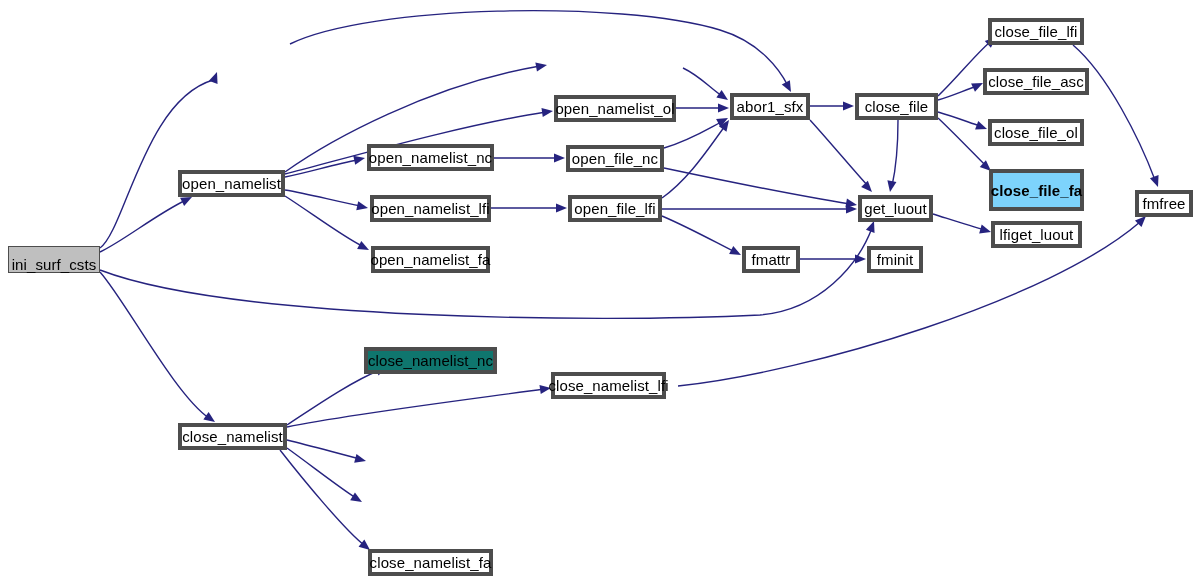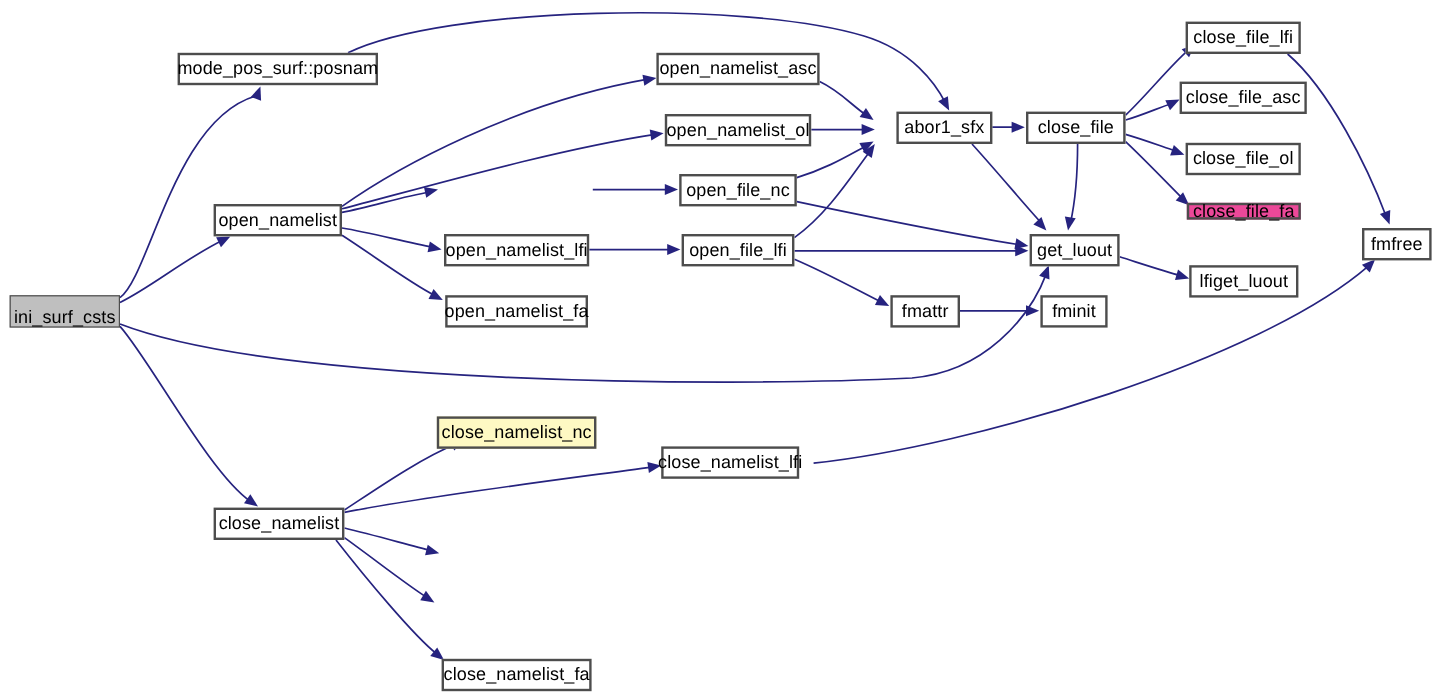--- a/index.html
+++ b/index.html
@@ -7,21 +7,21 @@
     position:relative;
     width:1200px;height:582px;
     background:#ffffff;
     font-family:"Liberation Sans", sans-serif;
     overflow:hidden;
   }
   #edges{position:absolute;left:0;top:0;width:1200px;height:582px;}
   .node{
     position:absolute;
     box-sizing:border-box;
-    border:2px solid #701a75;
+    border:4px solid #701a75;
     background:#ffffff;
     color:#000000;
     font-size:15px;
     line-height:1;
     display:flex;
     align-items:center;
     justify-content:center;
     white-space:nowrap;
     letter-spacing:0.1px;
   }
@@ -103,57 +103,54 @@
       <path d="M 287 448 C 312 466, 340 488, 356 498" fill="none" stroke="#26237f" stroke-width="1.4"></path>
       <polygon points="0,0 -11,-4.6 -11,4.6" fill="#26237f" transform="translate(362,502) rotate(31)"></polygon>
       <path d="M 280 450 C 305 482, 345 530, 364 545" fill="none" stroke="#26237f" stroke-width="1.4"></path>
       <polygon points="0,0 -11,-4.6 -11,4.6" fill="#26237f" transform="translate(370,550) rotate(39)"></polygon>
       <path d="M 678 386 C 810 372, 1050 300, 1140 222" fill="none" stroke="#26237f" stroke-width="1.4"></path>
       <polygon points="0,0 -11,-4.6 -11,4.6" fill="#26237f" transform="translate(1146,216) rotate(315)"></polygon>
     </svg>
 <div class="node root" title="ini_surf_csts" style="left: 8px; top: 246px; width: 92px; height: 27px; color: rgb(0, 0, 0); background: rgb(191, 191, 191); border-color: rgb(77, 77, 77);">
       <span>ini_surf_csts</span>
     </div>
-    <div class="node" title="mode_pos_surf::posnam" style="left: 148px; top: 44px; width: 167px; height: 27px; color: rgb(0, 0, 0); background: rgb(255, 255, 255); border-color: rgb(77, 77, 77);">
-      <span>mode_pos_surf::posnam</span>
-    </div>
     <div class="node" title="open_namelist" style="left: 178px; top: 170px; width: 107px; height: 27px; color: rgb(0, 0, 0); background: rgb(255, 255, 255); border-color: rgb(77, 77, 77);">
       <span>open_namelist</span>
     </div>
     <div class="node" title="close_namelist" style="left: 178px; top: 423px; width: 109px; height: 27px; color: rgb(0, 0, 0); background: rgb(255, 255, 255); border-color: rgb(77, 77, 77);">
       <span>close_namelist</span>
+    </div>
+    <div class="node" title="open_namelist_nc" style="left: 367px; top: 144px; width: 127px; height: 27px; color: rgb(0, 0, 0); background: rgb(255, 255, 255); border-color: rgb(77, 77, 77);">
+      <span>open_namelist_nc</span>
     </div>
     <div class="node" title="open_namelist_lfi" style="left: 370px; top: 195px; width: 121px; height: 27px; color: rgb(0, 0, 0); background: rgb(255, 255, 255); border-color: rgb(77, 77, 77);">
       <span>open_namelist_lfi</span>
     </div>
     <div class="node" title="open_namelist_fa" style="left: 371px; top: 246px; width: 119px; height: 27px; color: rgb(0, 0, 0); background: rgb(255, 255, 255); border-color: rgb(77, 77, 77);">
       <span>open_namelist_fa</span>
     </div>
-    <div class="node" title="close_namelist_nc" style="left: 364px; top: 347px; width: 133px; height: 27px; color: rgb(0, 0, 0); background: #fef9c3; border-color: rgb(77, 77, 77);">
+    <div class="node" title="close_namelist_nc" style="left: 364px; top: 347px; width: 133px; height: 27px; color: rgb(0, 0, 0); background: #0f766e; border-color: rgb(77, 77, 77);">
       <span>close_namelist_nc</span>
     </div>
     <div class="node" title="close_namelist_fa" style="left: 368px; top: 549px; width: 125px; height: 27px; color: rgb(0, 0, 0); background: rgb(255, 255, 255); border-color: rgb(77, 77, 77);">
       <span>close_namelist_fa</span>
-    </div>
-    <div class="node" title="open_namelist_asc" style="left: 547px; top: 44px; width: 136px; height: 27px; color: rgb(0, 0, 0); background: rgb(255, 255, 255); border-color: rgb(77, 77, 77);">
-      <span>open_namelist_asc</span>
     </div>
     <div class="node" title="open_namelist_ol" style="left: 554px; top: 95px; width: 122px; height: 27px; color: rgb(0, 0, 0); background: rgb(255, 255, 255); border-color: rgb(77, 77, 77);">
       <span>open_namelist_ol</span>
     </div>
     <div class="node" title="open_file_nc" style="left: 566px; top: 145px; width: 98px; height: 27px; color: rgb(0, 0, 0); background: rgb(255, 255, 255); border-color: rgb(77, 77, 77);">
       <span>open_file_nc</span>
     </div>
     <div class="node" title="open_file_lfi" style="left: 568px; top: 195px; width: 94px; height: 27px; color: rgb(0, 0, 0); background: rgb(255, 255, 255); border-color: rgb(77, 77, 77);">
       <span>open_file_lfi</span>
     </div>
     <div class="node" title="close_namelist_lfi" style="left: 551px; top: 372px; width: 115px; height: 27px; color: rgb(0, 0, 0); background: rgb(255, 255, 255); border-color: rgb(77, 77, 77);">
       <span>close_namelist_lfi</span>
     </div>
-    <div class="node" title="abor1_sfx" style="left: 747px; top: 93px; width: 80px; height: 27px; color: rgb(0, 0, 0); background: rgb(255, 255, 255); border-color: rgb(77, 77, 77);">
+    <div class="node" title="abor1_sfx" style="left: 730px; top: 93px; width: 80px; height: 27px; color: rgb(0, 0, 0); background: rgb(255, 255, 255); border-color: rgb(77, 77, 77);">
       <span>abor1_sfx</span>
     </div>
     <div class="node" title="fmattr" style="left: 742px; top: 246px; width: 58px; height: 27px; color: rgb(0, 0, 0); background: rgb(255, 255, 255); border-color: rgb(77, 77, 77);">
       <span>fmattr</span>
     </div>
     <div class="node" title="close_file" style="left: 855px; top: 93px; width: 83px; height: 27px; color: rgb(0, 0, 0); background: rgb(255, 255, 255); border-color: rgb(77, 77, 77);">
       <span>close_file</span>
     </div>
     <div class="node" title="get_luout" style="left: 858px; top: 195px; width: 75px; height: 27px; color: rgb(0, 0, 0); background: rgb(255, 255, 255); border-color: rgb(77, 77, 77);">
       <span>get_luout</span>
@@ -163,21 +160,21 @@
     </div>
     <div class="node" title="close_file_lfi" style="left: 988px; top: 18px; width: 96px; height: 27px; color: rgb(0, 0, 0); background: rgb(255, 255, 255); border-color: rgb(77, 77, 77);">
       <span>close_file_lfi</span>
     </div>
     <div class="node" title="close_file_asc" style="left: 983px; top: 68px; width: 106px; height: 27px; color: rgb(0, 0, 0); background: rgb(255, 255, 255); border-color: rgb(77, 77, 77);">
       <span>close_file_asc</span>
     </div>
     <div class="node" title="close_file_ol" style="left: 988px; top: 119px; width: 96px; height: 27px; color: rgb(0, 0, 0); background: rgb(255, 255, 255); border-color: rgb(77, 77, 77);">
       <span>close_file_ol</span>
     </div>
-    <div class="node" title="close_file_fa" style="left: 989px; top: 169px; width: 95px; height: 14px; color: rgb(0, 0, 0); background: #ec4899; border-color: rgb(77, 77, 77);">
+    <div class="node" title="close_file_fa" style="left: 989px; top: 169px; width: 95px; height: 42px; color: rgb(0, 0, 0); background: #7dd3fc; border-color: rgb(77, 77, 77); font-weight: bold;">
       <span>close_file_fa</span>
     </div>
     <div class="node" title="lfiget_luout" style="left: 991px; top: 221px; width: 91px; height: 27px; color: rgb(0, 0, 0); background: rgb(255, 255, 255); border-color: rgb(77, 77, 77);">
       <span>lfiget_luout</span>
     </div>
     <div class="node" title="fmfree" style="left: 1135px; top: 190px; width: 58px; height: 27px; color: rgb(0, 0, 0); background: rgb(255, 255, 255); border-color: rgb(77, 77, 77);">
       <span>fmfree</span>
     </div>
   </div>
 

